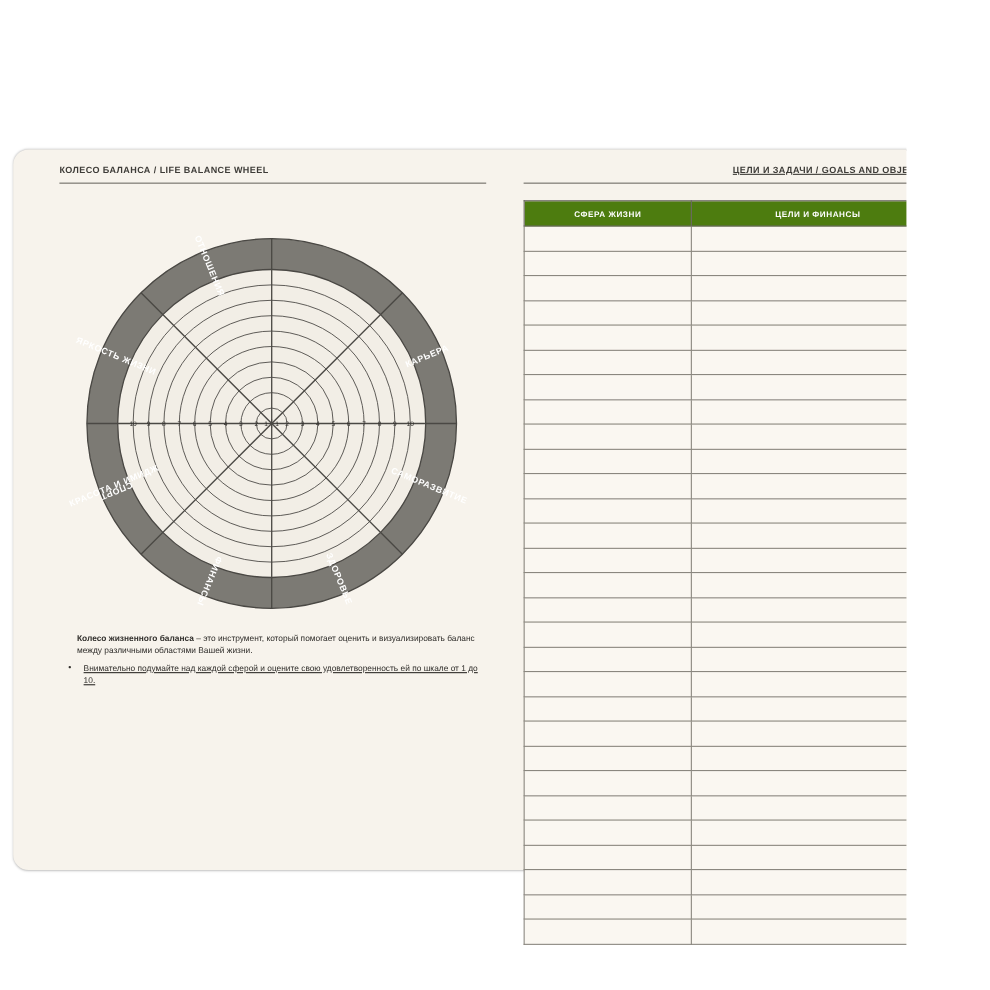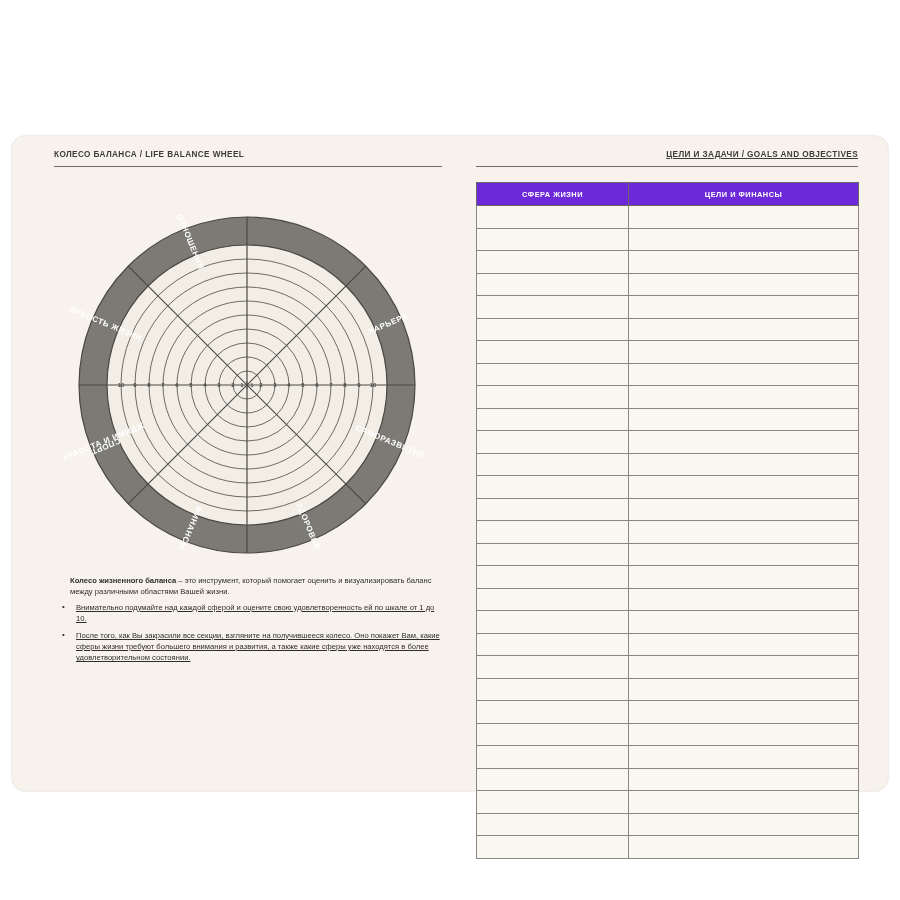--- a/index.html
+++ b/index.html
@@ -5,21 +5,21 @@
   html, body {
     margin: 0;
     padding: 0;
     width: 900px;
     height: 900px;
     background: #ffffff;
     font-family: "Liberation Sans", sans-serif;
   }
   #page {
     position: relative;
-    width: 900px;
+    width: 824px;
     height: 900px;
     background: #ffffff;
     overflow: hidden;
   }
   
   .sheet {
     position: absolute;
     left: 12px;
     top: 136px;
     width: 876px;
@@ -104,21 +104,21 @@
     right: 0px;
     top: 32px;
     width: 382px;
   }
   table.goals {
     border-collapse: collapse;
     width: 382px;
     table-layout: fixed;
   }
   table.goals th {
-    background: #6d28d9;
+    background: #4d7c0f;
     color: #ffffff;
     font-size: 7.4px;
     font-weight: bold;
     letter-spacing: 0.5px;
     height: 20px;
     border: 1px solid #6a6862;
     text-align: center;
     vertical-align: middle;
   }
   table.goals td {
@@ -225,21 +225,20 @@
           </g>
         </svg>
       </div>
 
       <div class="desc">
         <p class="lead">
           <b>Колесо жизненного баланса</b><span> – это инструмент, который помогает оценить и визуализировать баланс между различными областями Вашей жизни.</span>
         </p>
         <ul>
           <li>Внимательно подумайте над каждой сферой и оцените свою удовлетворенность ей по шкале от 1 до 10.</li>
-          <li>После того, как Вы закрасили все секции, взгляните на получившееся колесо. Оно покажет Вам, какие сферы жизни требуют большего внимания и развития, а также какие сферы уже находятся в более удовлетворительном состоянии.</li>
         </ul>
       </div>
 
       <div class="table-wrap">
         <table class="goals">
           <colgroup>
               <col class="c1">
               <col class="c2">
             </colgroup>
           <thead>

